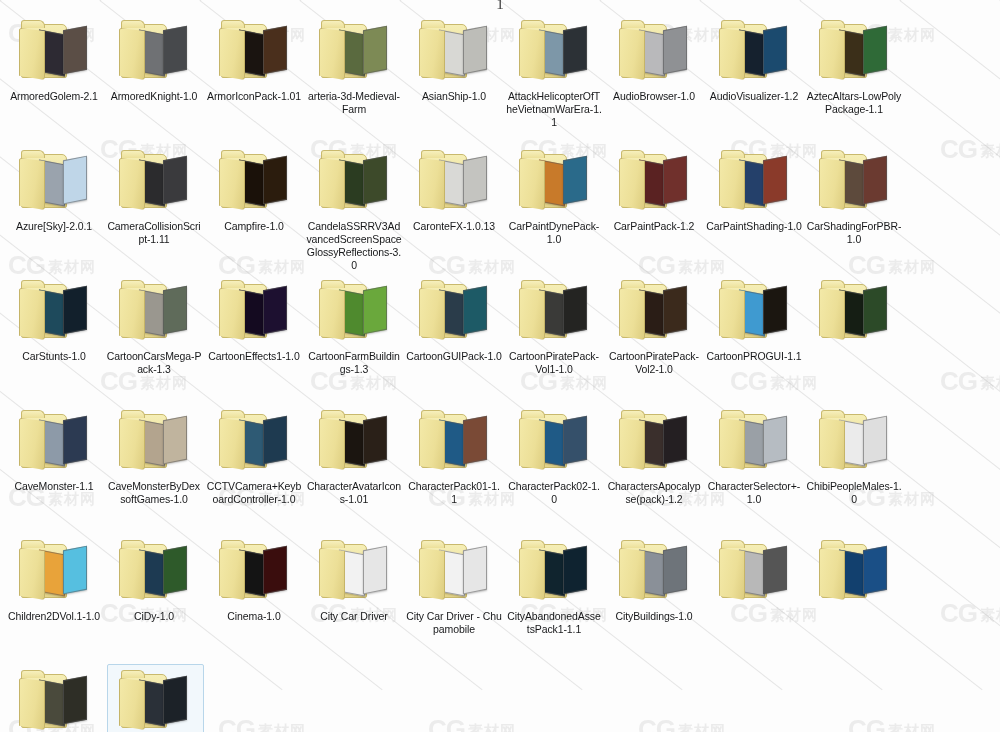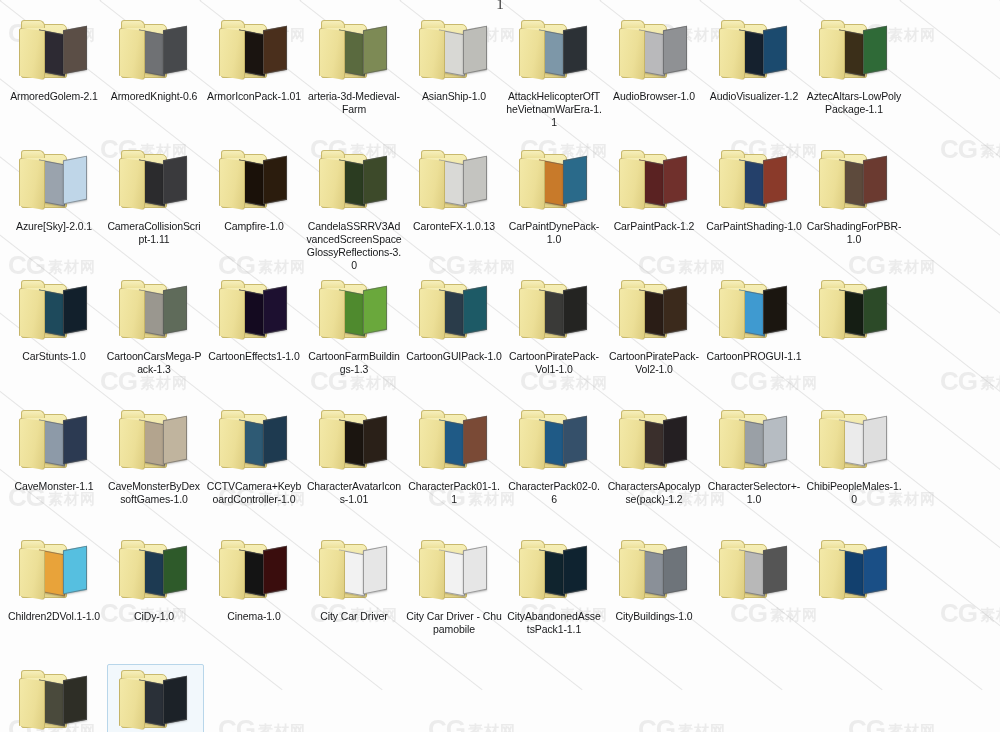--- a/index.html
+++ b/index.html
@@ -276,21 +276,21 @@
         <div class="label">ArmoredGolem-2.1</div>
       </div>
       <div class="cell">
         <div class="icon">
           <div class="fld-back"></div>
           <div class="fld-tab"></div>
           <div class="thumb t1" style="background: rgb(111, 113, 116);"></div>
           <div class="thumb t2" style="background: rgb(71, 73, 76);"></div>
           <div class="fld-front"></div>
         </div>
-        <div class="label">ArmoredKnight-0.6</div>
+        <div class="label">ArmoredKnight-1.0</div>
       </div>
       <div class="cell">
         <div class="icon">
           <div class="fld-back"></div>
           <div class="fld-tab"></div>
           <div class="thumb t1" style="background: rgb(26, 20, 16);"></div>
           <div class="thumb t2" style="background: rgb(74, 47, 28);"></div>
           <div class="fld-front"></div>
         </div>
         <div class="label">ArmorIconPack-1.01</div>
@@ -585,21 +585,21 @@
         <div class="label">CharacterPack01-1.1</div>
       </div>
       <div class="cell">
         <div class="icon">
           <div class="fld-back"></div>
           <div class="fld-tab"></div>
           <div class="thumb t1" style="background: rgb(31, 90, 134);"></div>
           <div class="thumb t2" style="background: rgb(53, 80, 106);"></div>
           <div class="fld-front"></div>
         </div>
-        <div class="label">CharacterPack02-0.6</div>
+        <div class="label">CharacterPack02-1.0</div>
       </div>
       <div class="cell">
         <div class="icon">
           <div class="fld-back"></div>
           <div class="fld-tab"></div>
           <div class="thumb t1" style="background: rgb(58, 47, 44);"></div>
           <div class="thumb t2" style="background: rgb(36, 31, 34);"></div>
           <div class="fld-front"></div>
         </div>
         <div class="label">CharactersApocalypse(pack)-1.2</div>

